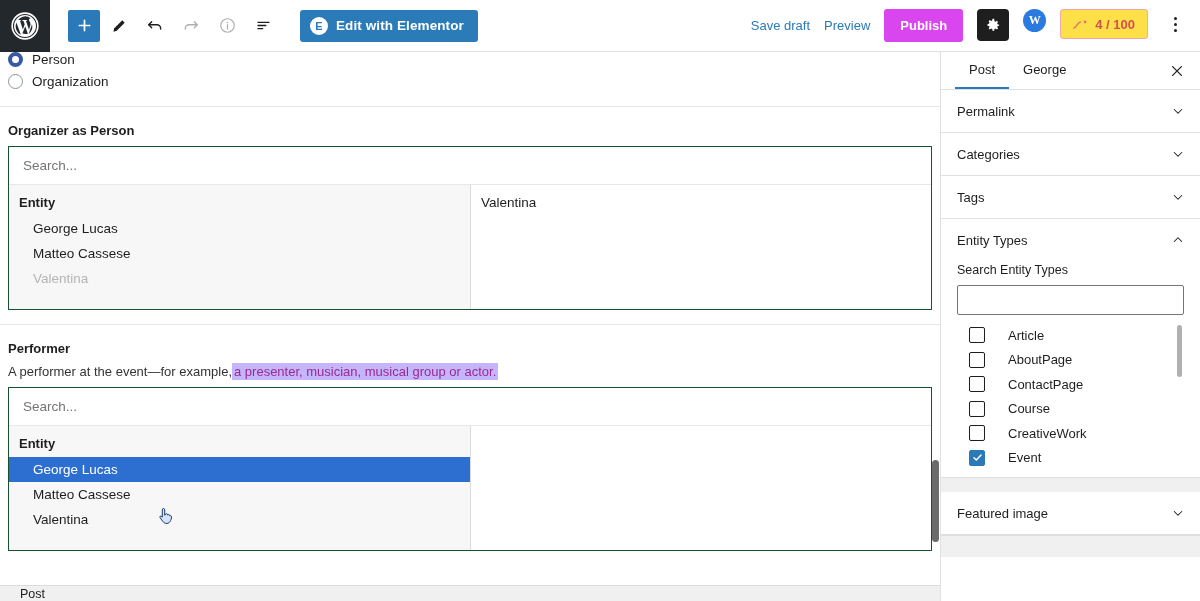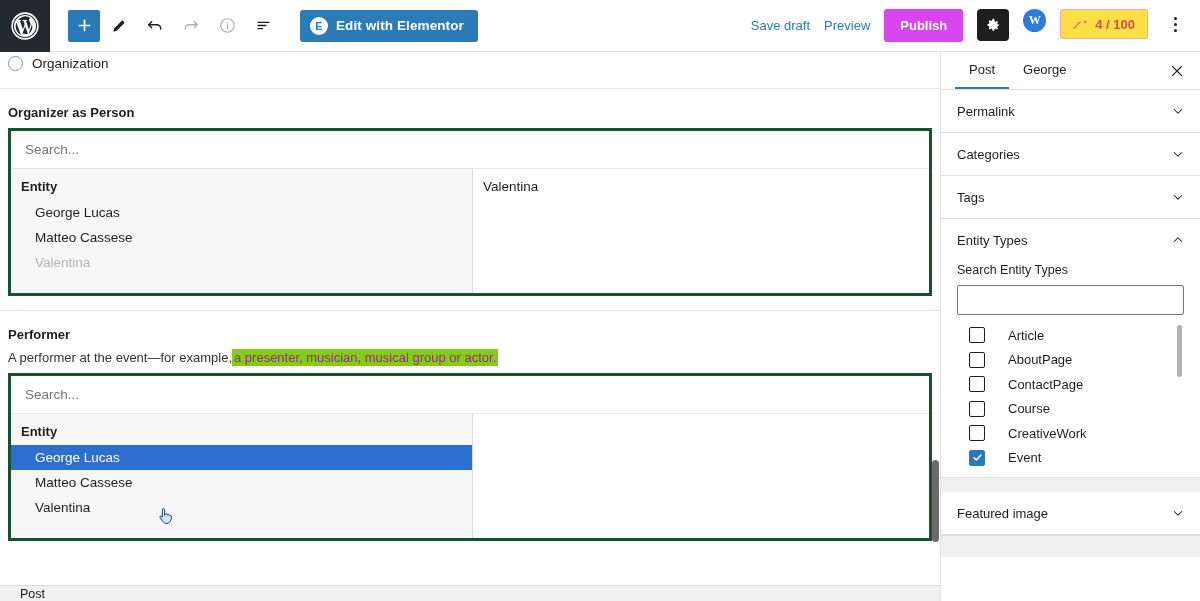--- a/index.html
+++ b/index.html
@@ -110,23 +110,23 @@
   .radio.on { border-color: #3858a4; border-width: 4px; background:#fff; }
   .radio-row span { font-size: 13.5px; color: #1e1e1e; }
 
   .divider { height: 1px; background: #e6e6e6; margin: 14px 0 0 0; }
 
   .field-label {
     font-size: 13px; font-weight: 700; color: #1e1e1e;
     padding: 16px 0 8px 8px;
   }
   .field-desc { font-size: 13px; color: #333; padding: 0 0 8px 8px; }
-  .hl { background: #84cc16; color: #9b2a8e; padding: 1px 2px; }
-
-  .picker { border: 3px solid #14532d; background: #fff; margin: 0 8px; }
+  .hl { background: #c4b5fd; color: #9b2a8e; padding: 1px 2px; }
+
+  .picker { border: 1px solid #14532d; background: #fff; margin: 0 8px; }
   .picker-search {
     height: 38px; display: flex; align-items: center;
     padding: 0 14px; border-bottom: 1px solid #e8e8e8;
     font-size: 13.5px; color: #757575;
   }
   .picker-body { display: flex; height: 124px; }
   .picker-col-left {
     width: 462px; background: #f7f7f7;
     border-right: 1px solid #dcdcdc; overflow: hidden;
   }
@@ -294,20 +294,24 @@
     <button class="kebab">
       <i></i>
         <i></i>
         <i></i>
     </button>
   </div>
 </div>
 
 <div class="editor">
 
+  <div class="radio-row clip">
+    <span class="radio on"></span>
+    <span>Person</span>
+  </div>
   <div class="radio-row">
     <span class="radio"></span>
     <span>Organization</span>
   </div>
 
   <div class="divider"></div>
 
   <div class="field-label">Organizer as Person</div>
   <div class="picker">
     <div class="picker-search">Search...</div>

